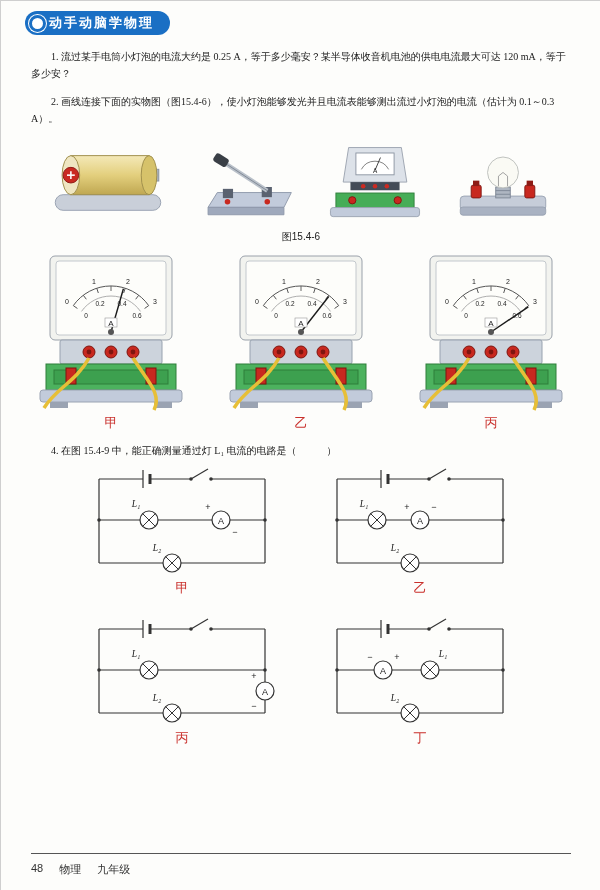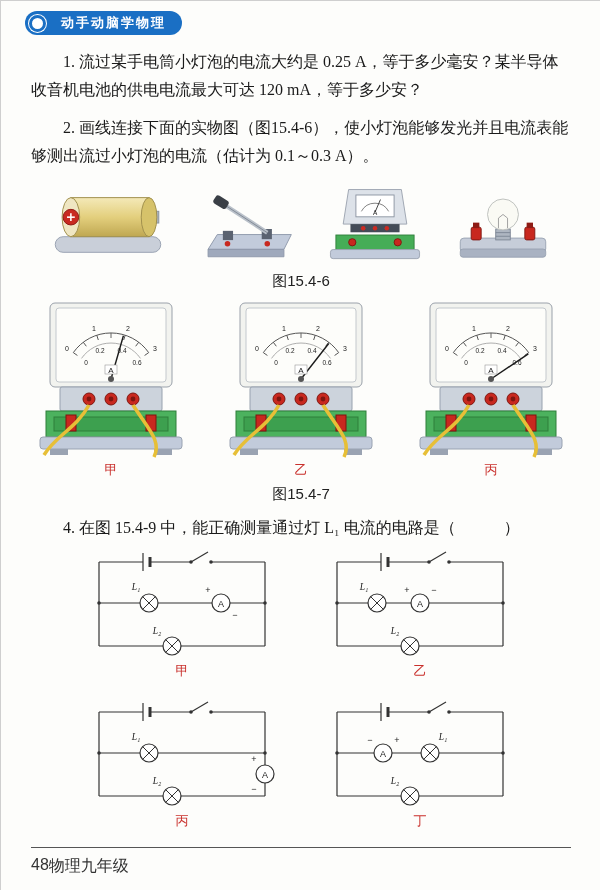--- a/index.html
+++ b/index.html
@@ -1,37 +1,37 @@
 <!DOCTYPE html>
 <html><head>
 <meta charset="utf-8">
 <style>
   html,body{margin:0;padding:0;background:#e8e8e8;}
   .page{position:relative;width:600px;height:890px;margin:0 auto;background:#fdfdfb;border:1px solid #cfcfcf;overflow:hidden;font-family:"Liberation Serif",serif;color:#1a1a1a;}
   .content{padding:0 30px;}
   
   .header{margin:10px 0 0 -6px;}
-  .badge{display:inline-flex;align-items:center;gap:14px;background:#1a6fc4;border-radius:14px;height:24px;padding:0 16px 0 3px;}
+  .badge{display:inline-flex;align-items:center;gap:2px;background:#1a6fc4;border-radius:14px;height:24px;padding:0 16px 0 3px;}
   .logo{width:19px;height:19px;border-radius:50%;background:#fff;display:flex;align-items:center;justify-content:center;}
   .logo-inner{width:11px;height:11px;border-radius:50%;border:3px solid #1a6fc4;}
   .badge-text{color:#fff;font-size:13px;font-weight:bold;letter-spacing:2px;font-family:"Liberation Sans",sans-serif;}
   
-  .q{margin:10px 0 0;font-size:16px;line-height:1.75;text-indent:2em;}
+  .q{margin:10px 0 0;font-size:10px;line-height:1.75;text-indent:2em;}
   .q:first-of-type{margin-top:12px;}
   
   .figrow{display:flex;justify-content:center;align-items:flex-end;gap:28px;margin-top:12px;}
-  .caption{text-align:center;font-size:15px;margin-top:6px;color:#222;font-family:"Liberation Sans",sans-serif;}
+  .caption{text-align:center;font-size:10px;margin-top:6px;color:#222;font-family:"Liberation Sans",sans-serif;}
   .meter-row{display:flex;justify-content:center;gap:40px;margin-top:8px;}
   .meter-block{display:flex;flex-direction:column;align-items:center;}
   .red-label{color:#c9302c;font-size:13px;text-align:center;margin-top:2px;font-family:"Liberation Sans",sans-serif;}
   
   .circuits{display:grid;grid-template-columns:220px 220px;justify-content:center;column-gap:40px;row-gap:8px;margin-top:6px;gap:18px;}
   .circuit-cell{display:flex;flex-direction:column;align-items:center;}
   
-  .footer{position:absolute;left:30px;right:30px;bottom:14px;border-top:1px solid #555;padding-top:8px;font-size:16px;display:flex;color:#333;font-family:"Liberation Sans",sans-serif;}
+  .footer{position:absolute;left:30px;right:30px;bottom:14px;border-top:1px solid #555;padding-top:8px;font-size:11px;display:flex;gap:16px;color:#333;font-family:"Liberation Sans",sans-serif;}
   svg text{font-family:"Liberation Sans",sans-serif;fill:#222;}
   .t6{font-size:6.5px;} .t7{font-size:7px;} .t8{font-size:8px;} .t9{font-size:9px;}
   .lab{font-size:9.5px;font-style:italic;font-family:"Liberation Serif",serif;}
 </style>
 </head>
 <body>
 
 <div class="page">
   <div class="content">
 
@@ -256,21 +256,20 @@
           <rect x="110" y="116" width="10" height="16" fill="#c8281f" stroke="#7e150f"></rect>
           <rect x="4" y="138" width="142" height="12" rx="3" fill="#c2cbdb" stroke="#9aa3b2"></rect>
           <rect x="14" y="150" width="18" height="6" fill="#9aa3b2"></rect>
             <rect x="118" y="150" width="18" height="6" fill="#9aa3b2"></rect>
           <path d="M53 106 C 40 130, 20 136, 8 156" stroke="#e7bf37" stroke-width="3.5" fill="none"></path>
           <path d="M97 106 C 112 130, 126 142, 118 158" stroke="#e7bf37" stroke-width="3.5" fill="none"></path>
         </svg>
         <div class="red-label">丙</div>
       </div>
     </div>
-    <div class="caption">图15.4-7</div>
 
     <p class="q">4. 在图 15.4-9 中，能正确测量通过灯 L₁ 电流的电路是（　　　）</p>
 
     <div class="circuits">
 
       <div class="circuit-cell">
         <svg viewBox="0 0 190 112" width="190" height="112">
           <g stroke="#333" stroke-width="1.2" fill="none">
             <line x1="12" y1="14" x2="56" y2="14"></line>
               <line x1="63" y1="14" x2="104" y2="14"></line>

